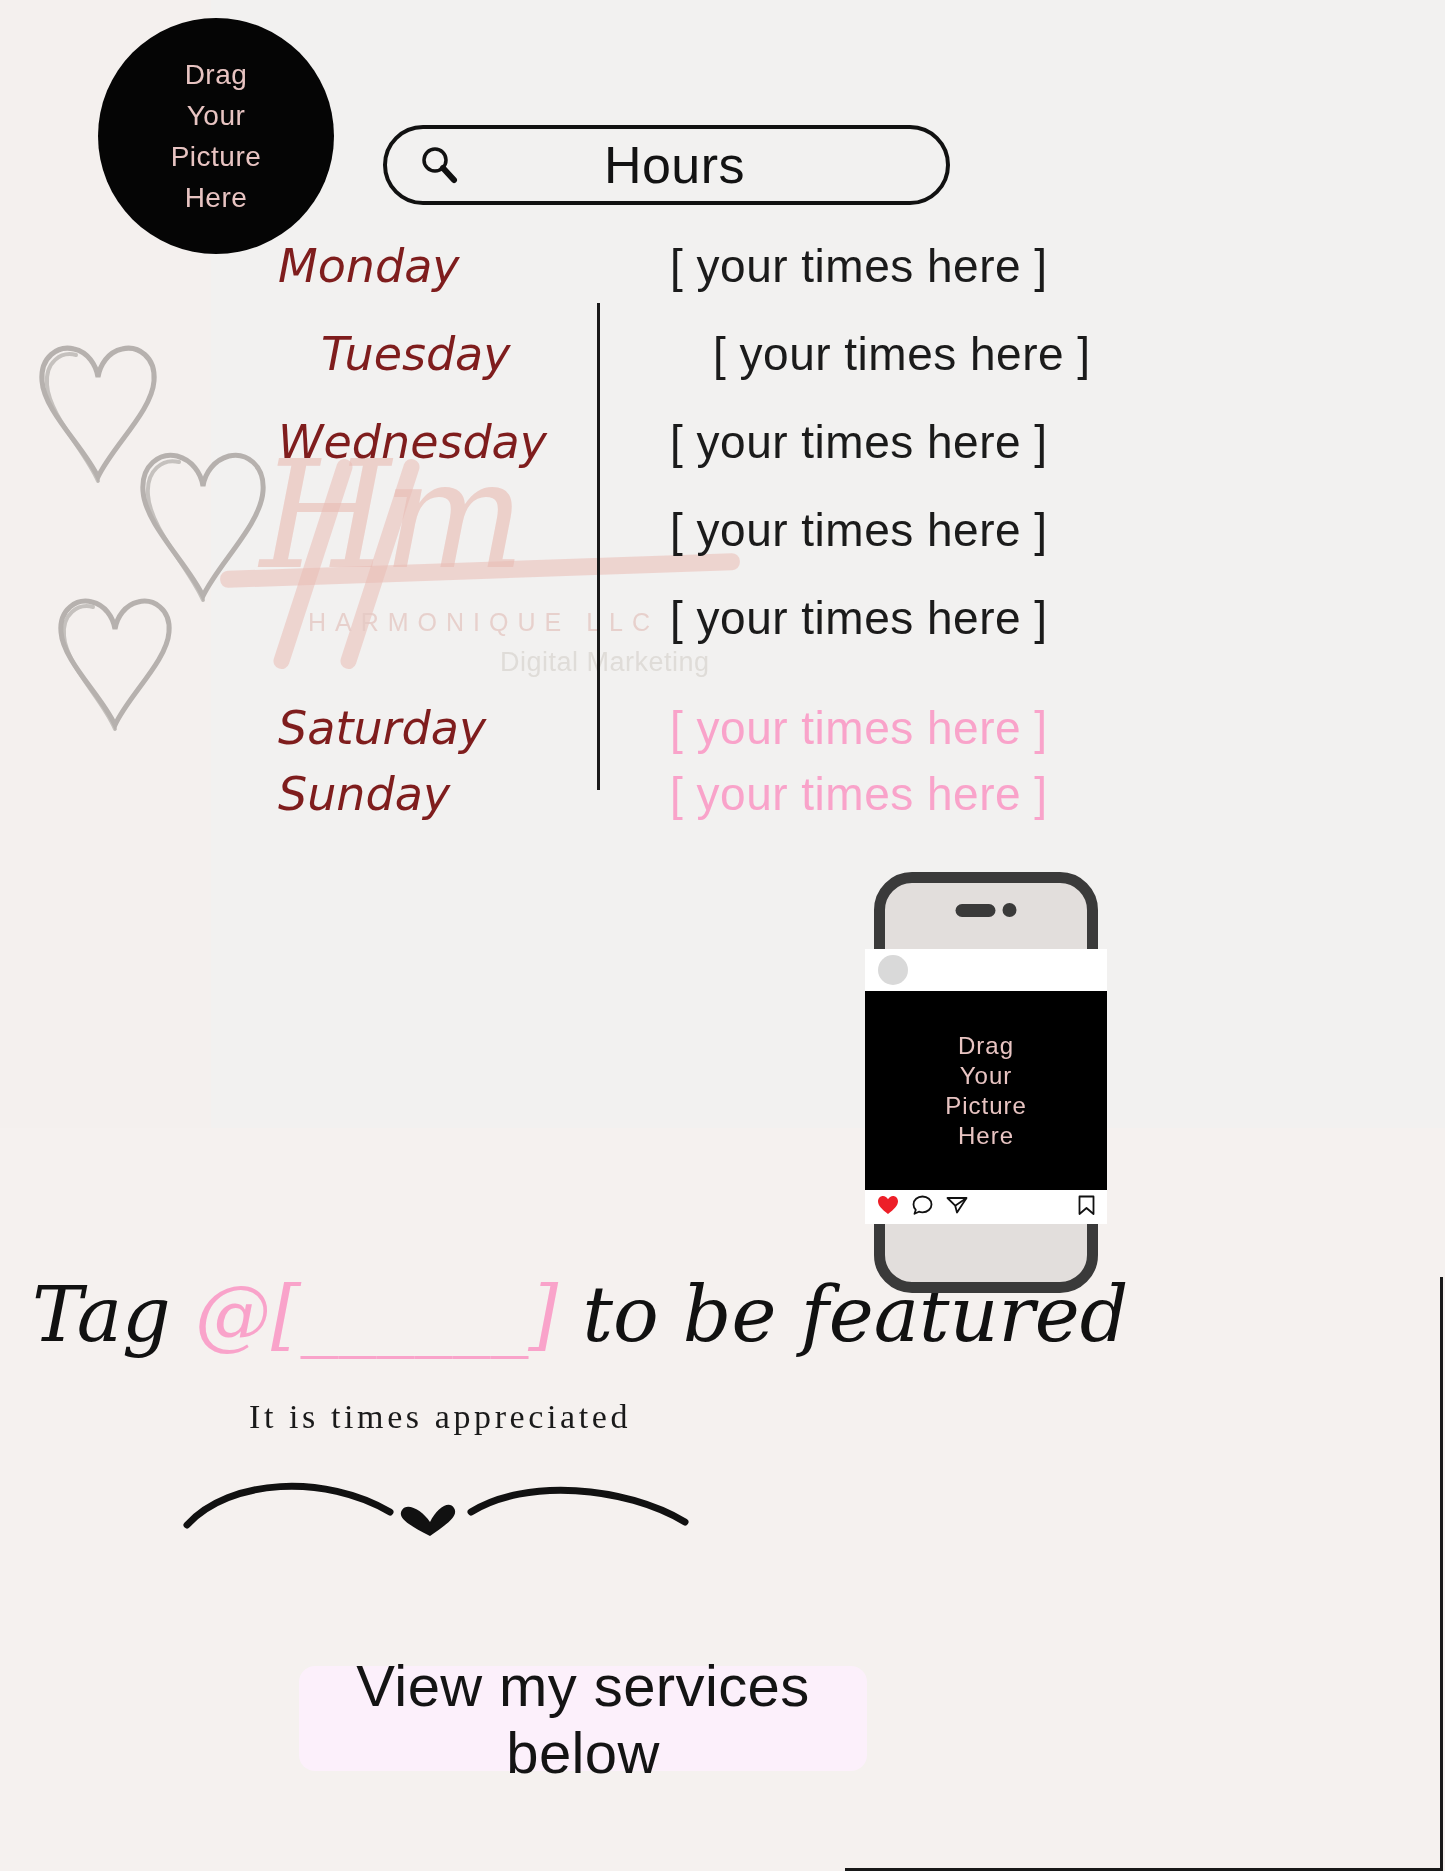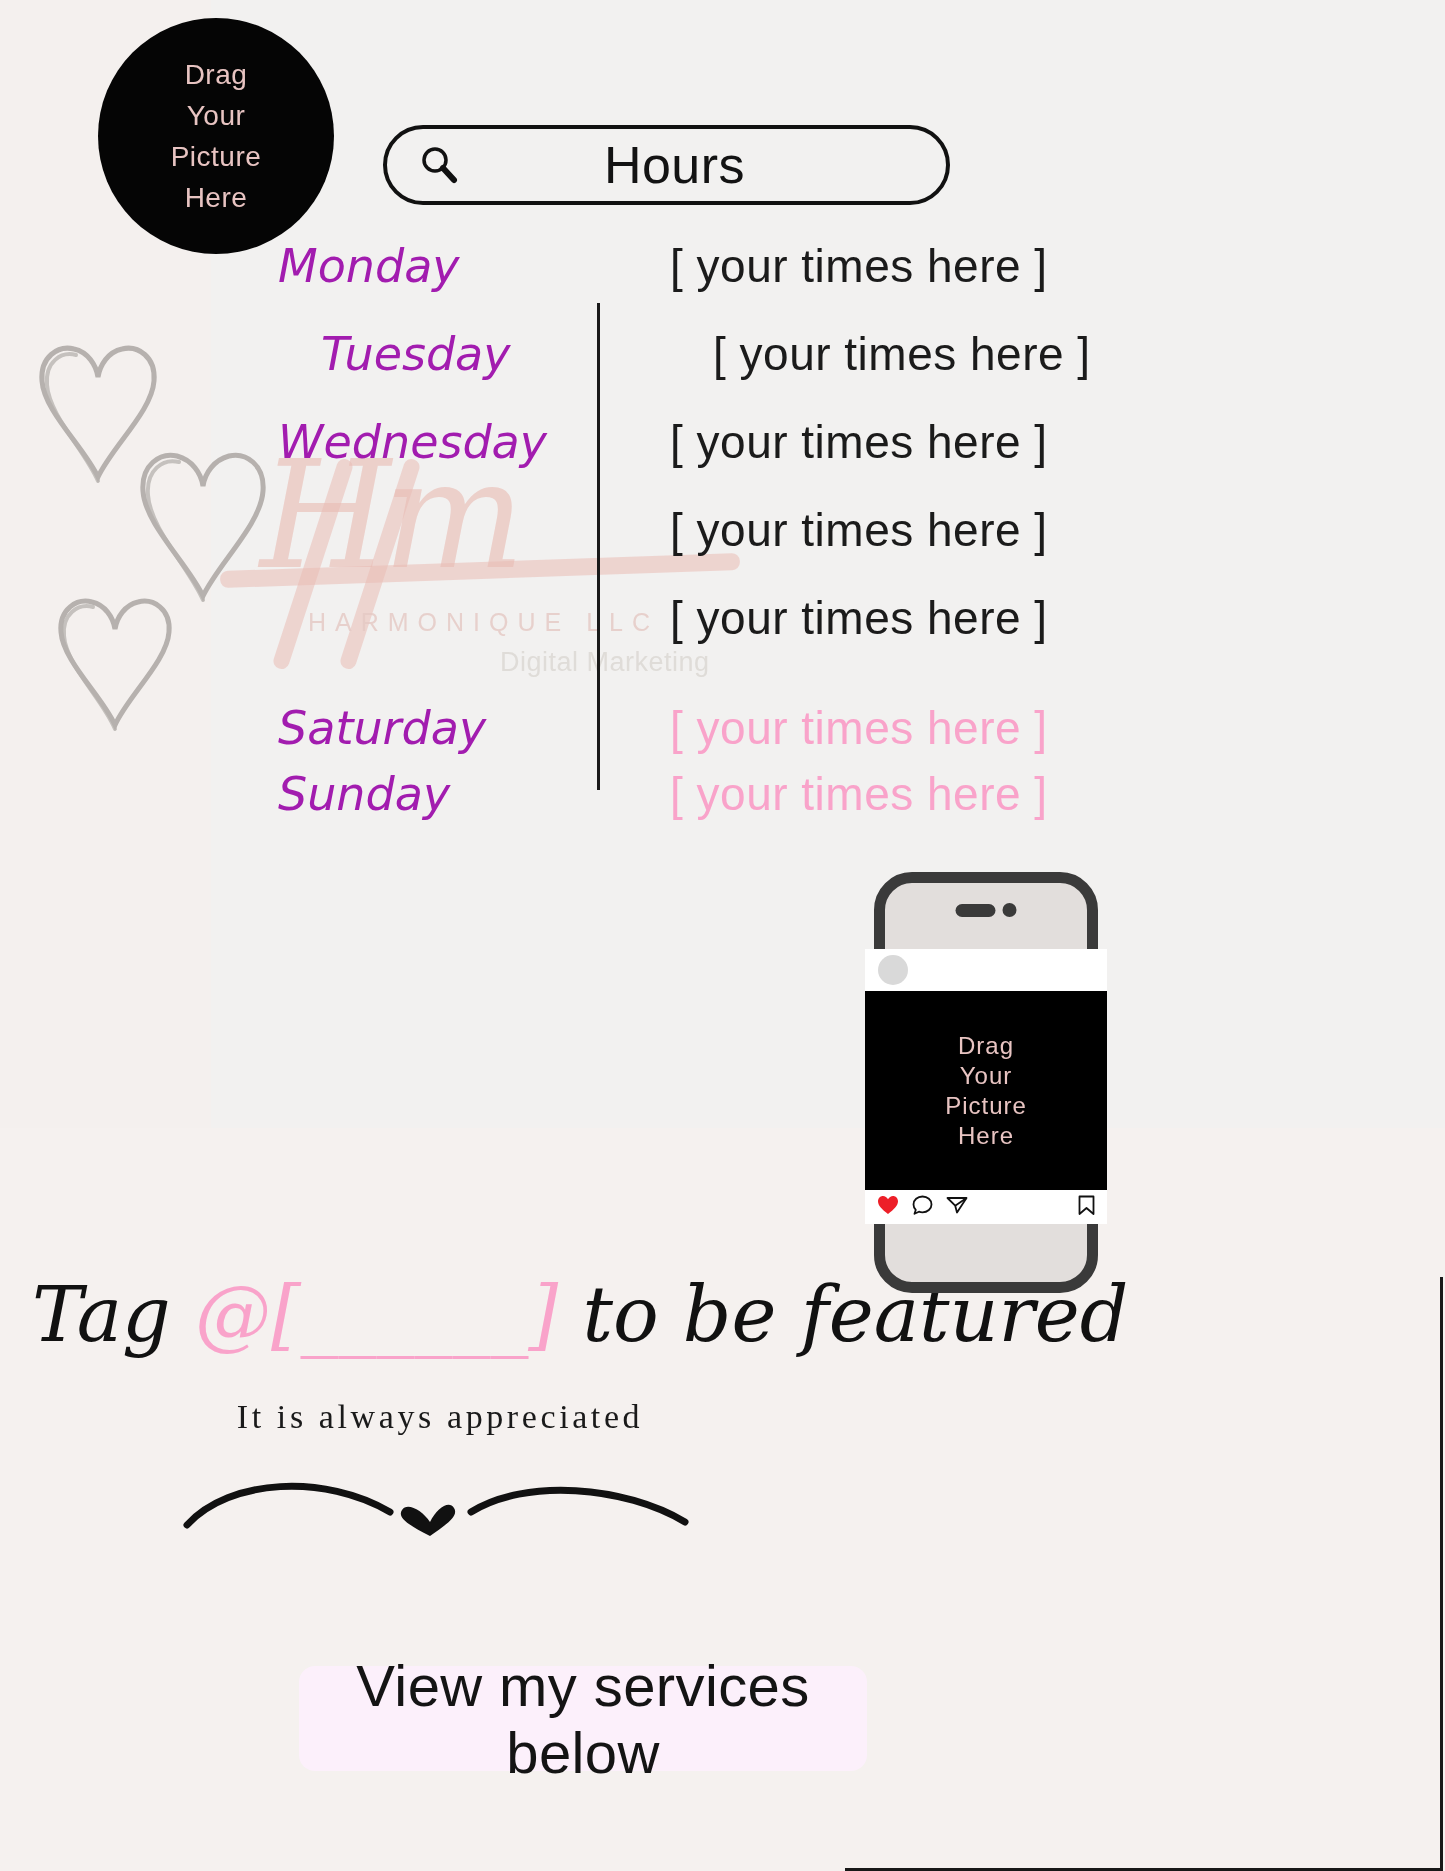--- a/index.html
+++ b/index.html
@@ -199,21 +199,21 @@
     height: 88px;
   }
   .day {
     position: absolute;
     left: 278px;
     width: 300px;
     font-family: "DejaVu Sans", sans-serif;
     font-style: italic;
     font-weight: 400;
     font-size: 46px;
-    color: #a21caf;
+    color: #7f1d1d;
     line-height: 1;
     white-space: nowrap;
   }
   .time {
     position: absolute;
     left: 670px;
     width: 470px;
     font-family: "Liberation Sans", sans-serif;
     font-weight: 300;
     font-size: 46px;
@@ -493,21 +493,21 @@
           <svg width="17" height="21" viewBox="0 0 17 21">
             <path d="M1.5 1.5 L15.5 1.5 L15.5 19 L8.5 13 L1.5 19 Z" fill="none" stroke="#111" stroke-width="1.8" stroke-linejoin="round"></path>
           </svg>
         </span>
       </div>
     </div>
   </div>
 
   <div class="tagline"><span>Tag </span><span class="pink">@[______]</span><span> to be featured</span></div>
 
-  <div class="appreciated">It is always appreciated</div>
+  <div class="appreciated">It is times appreciated</div>
 
   <div class="divider">
     <svg width="520" height="90" viewBox="0 0 520 90">
       <path d="M12 55 C55 8 150 4 215 42" fill="none" stroke="#111" stroke-width="7" stroke-linecap="round"></path>
       <path d="M296 42 C350 8 450 16 510 52" fill="none" stroke="#111" stroke-width="7" stroke-linecap="round"></path>
       <path d="M255 52 C247 40 232 32 227 40 C222 47 233 55 255 66 C272 54 284 46 279 38 C274 30 262 38 255 52Z" fill="#111"></path>
     </svg>
   </div>
 
   <div class="cta">

